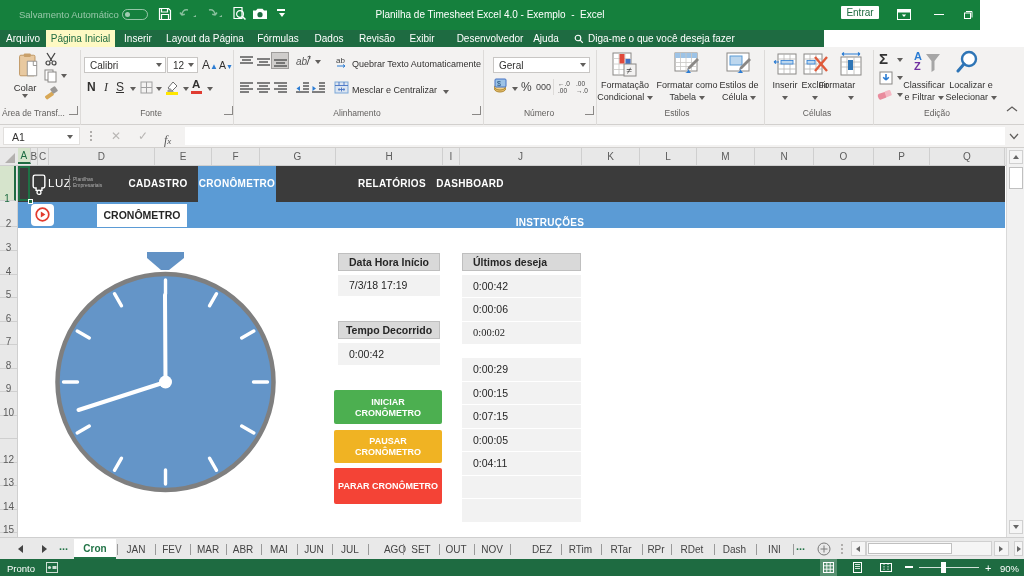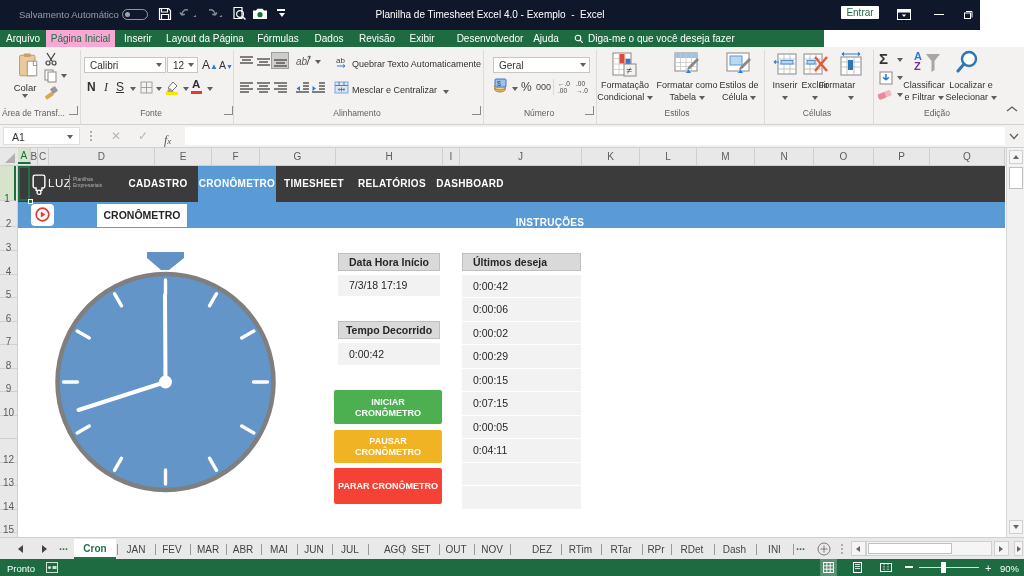--- a/index.html
+++ b/index.html
@@ -1,27 +1,27 @@
 <!DOCTYPE html>
 <html><head>
 <meta charset="utf-8">
 <style>
 * { margin:0; padding:0; box-sizing:border-box; }
 html,body { width:1024px; height:576px; overflow:hidden; }
 body { font-family:"Liberation Sans", sans-serif; position:relative; background:#fff; }
 .abs { position:absolute; }
 
-#titlebar { left:0; top:0; width:980px; height:30px; background:#0f172a; color:#fff; }
+#titlebar { left:0; top:0; width:980px; height:30px; background:#15803d; color:#fff; }
 #titlebar .muted { color:rgba(255,255,255,0.55); }
 #ttl { left:0; right:0; top:9px; text-align:center; font-size:10px; color:#fff; }
 #entrar { left:841px; top:6px; width:38px; height:13px; background:#fff; color:#1e6b41; font-size:10px; text-align:center; line-height:13px; border-radius:1px; }
 
 #tabsrow { left:0; top:30px; width:824px; height:17px; background:#1e6b41; }
 .rtab { position:absolute; top:0; height:17px; line-height:17px; color:#fff; font-size:10px; text-align:center; white-space:nowrap; }
-#seltab { position:absolute; left:46px; top:0; width:69px; height:17px; background:#f9a8d4; color:#1e6b41; font-size:10px; line-height:17px; text-align:center; white-space:nowrap;}
+#seltab { position:absolute; left:46px; top:0; width:69px; height:17px; background:#fef9c3; color:#1e6b41; font-size:10px; line-height:17px; text-align:center; white-space:nowrap;}
 
 #ribbon { left:0; top:47px; width:1024px; height:78px; background:#f3f2f1; border-bottom:1px solid #d2d0ce; }
 .gsep { position:absolute; top:3px; width:1px; height:100px; background:#dddbd9; }
 .glabel { position:absolute; top:61px; font-size:8.5px; color:#605e5c; text-align:center; white-space:nowrap; }
 .launch { position:absolute; top:59px; width:9px; height:9px; border-right:1px solid #8a8886; border-bottom:1px solid #8a8886; font-size:8px; color:#8a8886;}
 .combo { position:absolute; background:#fff; border:1px solid #c8c6c4; font-size:10px; color:#323130; }
 .combo .arr { position:absolute; right:3px; top:50%; margin-top:-2px; width:0; height:0; border-left:3px solid transparent; border-right:3px solid transparent; border-top:4px solid #605e5c; }
 .icn { position:absolute; }
 .rtext { position:absolute; font-size:9px; color:#323130; white-space:nowrap; }
 .dar { display:inline-block; width:0; height:0; border-left:3px solid transparent; border-right:3px solid transparent; border-top:4px solid #605e5c; vertical-align:middle; }
@@ -397,21 +397,20 @@
 
   <svg class="abs" style="left:14px;top:8px;" width="14" height="21" viewBox="0 0 24 36">
       <path d="M5 2 h14 a3 3 0 0 1 3 3 v16 a3 3 0 0 1 -3 3 h-2 v4 h-10 v-4 h-2 a3 3 0 0 1 -3 -3 v-16 a3 3 0 0 1 3 -3 z" fill="none" stroke="#fff" stroke-width="2.4"></path>
       <circle cx="12" cy="31.5" r="3.4" fill="none" stroke="#fff" stroke-width="2.2"></circle>
     </svg>
   <div class="abs" style="left:30px;top:11px;color:#fff;font-size:11.5px;letter-spacing:0.5px;">LUZ</div>
   <div class="abs" style="left:51px;top:9px;width:1px;height:15px;background:#8a8a8a;"></div>
   <div class="abs" style="left:55px;top:11px;color:#b0b0b0;font-size:5px;line-height:5.5px;">Planilhas<br>Empresariais</div>
   <div class="nav" style="left:104px;width:72px;">CADASTRO</div>
   <div class="nav" style="left:180px;width:78px;">CRONÔMETRO</div>
-  <div class="nav" style="left:262px;width:68px;">TIMESHEET</div>
   <div class="nav" style="left:336px;width:76px;">RELATÓRIOS</div>
   <div class="nav" style="left:416px;width:72px;">DASHBOARD</div>
   <div class="nav" style="left:494px;width:76px;margin-top:39px;">INSTRUÇÕES</div>
 
   <div class="whitebox" style="left:13px;top:37.5px;width:22.5px;height:22px;border-radius:4px;"></div>
   <svg class="abs" style="left:17px;top:41px;" width="15" height="15" viewBox="0 0 15 15">
       <circle cx="7.5" cy="7.5" r="6.3" fill="none" stroke="#e23b2e" stroke-width="1.7"></circle>
       <path d="M5.8 4.6 L10.4 7.5 L5.8 10.4 z" fill="#e23b2e"></path>
     </svg>
 
@@ -445,21 +444,21 @@
   <div class="valbox" style="left:320px;top:177px;width:102px;height:22px;line-height:22px;padding-left:11px;">0:00:42</div>
 
   <div class="btn" style="left:316px;top:224px;width:108px;height:34px;background:#4caf50;border-radius:2px;padding-top:7px;line-height:11px;">INICIAR<br>CRONÔMETRO</div>
   <div class="btn" style="left:316px;top:263.5px;width:108px;height:33px;background:#f0b323;border-radius:2px;padding-top:6px;line-height:11px;">PAUSAR<br>CRONÔMETRO</div>
   <div class="btn" style="left:316px;top:302px;width:108px;height:36px;background:#f44336;border-radius:2px;line-height:36px;">PARAR CRONÔMETRO</div>
 
   <div class="hdrbox" style="left:444px;top:86.5px;width:119px;height:18px;line-height:16px;text-align:left;padding-left:10px;">Últimos deseja</div>
   <div class="abs" style="left:444px;top:108.5px;width:119px;">
     <div class="valbox" style="position:relative;display:block;width:119px;height:22.5px;line-height:22.5px;padding-left:11px;margin-bottom:1px;">0:00:42</div>
     <div class="valbox" style="position:relative;display:block;width:119px;height:22.5px;line-height:22.5px;padding-left:11px;margin-bottom:1px;">0:00:06</div>
-    <div class="valbox" style="position:relative;display:block;width:119px;height:22.5px;line-height:22.5px;padding-left:11px;margin-bottom:1px;">0:00:02</div>
+    <div class="valbox" style="position:relative;display:block;width:119px;height:22.5px;line-height:22.5px;padding-left:11px;margin-bottom:14px;font-family:Liberation Serif, serif;">0:00:02</div>
     <div class="valbox" style="position:relative;display:block;width:119px;height:22.5px;line-height:22.5px;padding-left:11px;margin-bottom:1px;">0:00:29</div>
     <div class="valbox" style="position:relative;display:block;width:119px;height:22.5px;line-height:22.5px;padding-left:11px;margin-bottom:1px;">0:00:15</div>
     <div class="valbox" style="position:relative;display:block;width:119px;height:22.5px;line-height:22.5px;padding-left:11px;margin-bottom:1px;">0:07:15</div>
     <div class="valbox" style="position:relative;display:block;width:119px;height:22.5px;line-height:22.5px;padding-left:11px;margin-bottom:1px;">0:00:05</div>
     <div class="valbox" style="position:relative;display:block;width:119px;height:22.5px;line-height:22.5px;padding-left:11px;margin-bottom:1px;">0:04:11</div>
     <div class="valbox" style="position:relative;display:block;width:119px;height:22.5px;line-height:22.5px;padding-left:11px;margin-bottom:1px;"></div>
     <div class="valbox" style="position:relative;display:block;width:119px;height:22.5px;line-height:22.5px;padding-left:11px;margin-bottom:1px;"></div>
   </div>
 
   <div class="abs" style="left:0;top:0;width:12px;height:35px;border:2px solid #1e7145;background:#3b3b3b;"></div>

